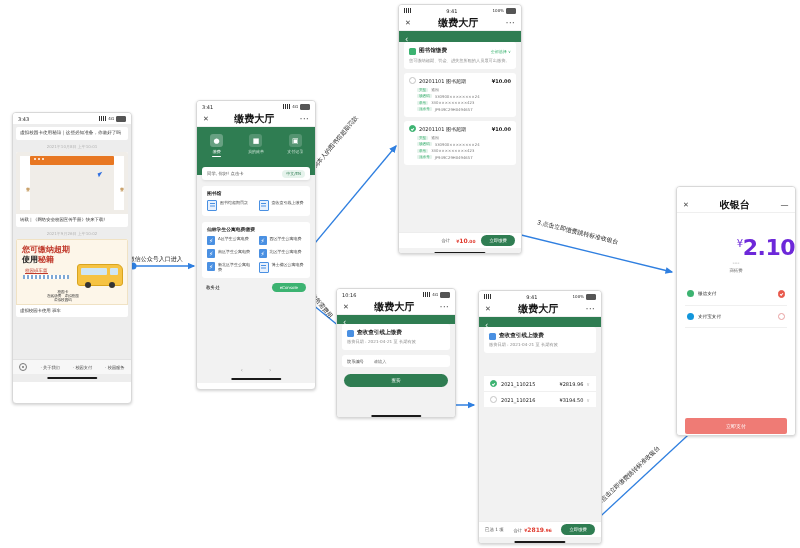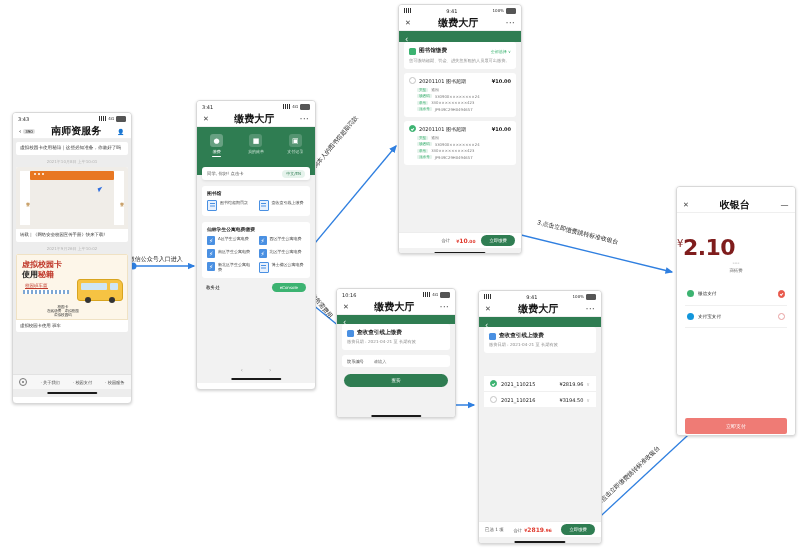--- a/index.html
+++ b/index.html
@@ -146,21 +146,21 @@
   .p5body{background:#f2f2f2;height:219px;position:relative;}
   .row{background:#fff;margin:0 5px;border-top:1px solid #f0f0f0;height:15px;display:flex;
     align-items:center;justify-content:space-between;padding:0 6px;font-size:5px;color:#222;}
   .row .l{display:flex;align-items:center;gap:4px;}
   .row .r{display:flex;align-items:center;gap:3px;color:#222;}
   .chev{color:#bbb;font-size:5px;}
 
   
   #p6{left:676px;top:186px;width:118px;height:248px;}
   .p6body{background:#fff;height:215px;position:relative;}
-  .bigamt{text-align:left;margin-top:22px;font-size:22px;font-weight:bold;color:#7f1d1d;letter-spacing:-.5px;}
+  .bigamt{text-align:right;margin-top:22px;font-size:22px;font-weight:bold;color:#6d28d9;letter-spacing:-.5px;}
   .bigamt .y{font-size:10px;vertical-align:8px;font-weight:normal;}
   .amt-sub{text-align:center;font-size:3.6px;color:#b5b5b5;margin-top:2px;}
   .amt-sub2{text-align:center;font-size:4.4px;color:#666;margin-top:2px;}
   .payopt{display:flex;align-items:center;justify-content:space-between;margin:0 8px;
     padding:7px 2px;border-bottom:1px solid #f0f0f0;font-size:4.6px;color:#222;}
   .payopt .l{display:flex;align-items:center;gap:4px;}
   .wx{width:7px;height:7px;border-radius:50%;background:#3cb371;}
   .ali{width:7px;height:7px;border-radius:50%;background:#1296db;}
   .rad{width:5.5px;height:5.5px;border-radius:50%;border:1px solid #e8a0a0;}
   .rad.sel{background:#e8594c;border-color:#e8594c;position:relative;}
@@ -211,28 +211,20 @@
 
 <div class="phone" id="p1">
   <div class="statusbar">
     <span>3:43</span>
     <span class="sb-right">
       <span class="bars"></span>
       <span style="font-size:4px">4G</span>
       <span class="batt"></span>
     </span>
   </div>
-  <div class="navbar">
-    <span style="display:flex;gap:2px;align-items:center">
-      <span>‹</span>
-      <span style="font-size:4px;background:#e0e0e0;border-radius:2px;padding:0 2px">390</span>
-    </span>
-    <span class="title">南师资服务</span>
-    <span style="font-size:6px">👤</span>
-  </div>
   <div class="p1body">
     <div class="msgcard">虚拟校园卡使用秘籍｜这些必知准备，你做好了吗</div>
     <div class="ts">2021年10月8日 上午10:01</div>
     <div class="poster">
       <div class="poster1">
         <div class="p1-sidebar-l">网络安全宣传周</div>
         <div class="p1-sidebar-r">网络安全宣传周</div>
         <div class="p1-orange-top"></div>
         <div class="p1-dots">
             <i></i>
@@ -240,21 +232,21 @@
             <i></i>
           </div>
         <div class="cursor"></div>
       </div>
       <div class="poster-cap">转载｜《网络安全校园宣传手册》快来下载!</div>
     </div>
     <div class="ts">2021年9月26日 上午10:02</div>
     <div class="poster">
       <div class="poster2">
         <div class="p2-title">
-          <div>虚拟校园卡</div>
+          <div>您可缴纳超期</div>
           <div><span class="blk">使用</span><span>秘籍</span></div>
         </div>
         <div class="p2-sub">校园班车篇</div>
         <div class="p2-stripe"></div>
         <div class="bus">
           <span class="win"></span>
           <span class="w2"></span>
           <span class="wheel" style="left:7px"></span>
           <span class="wheel" style="right:7px"></span>
         </div>

